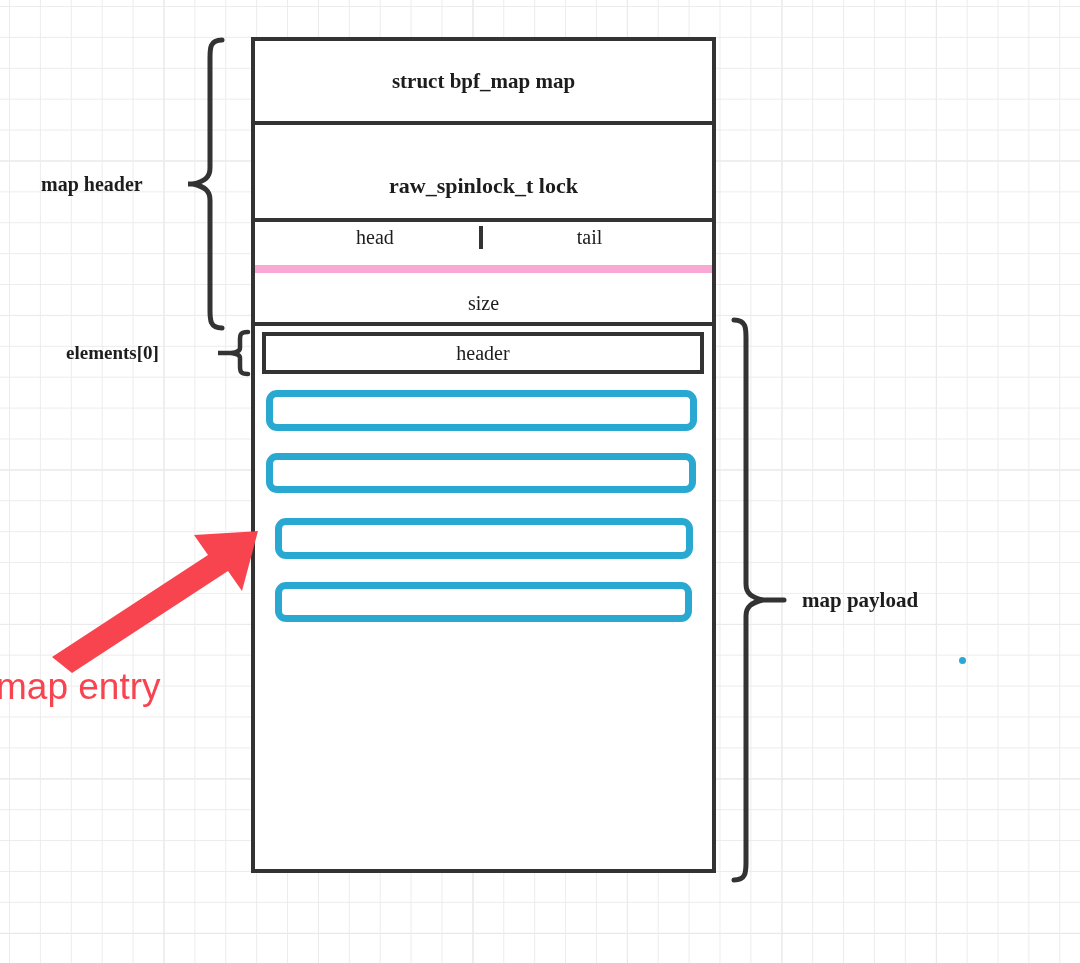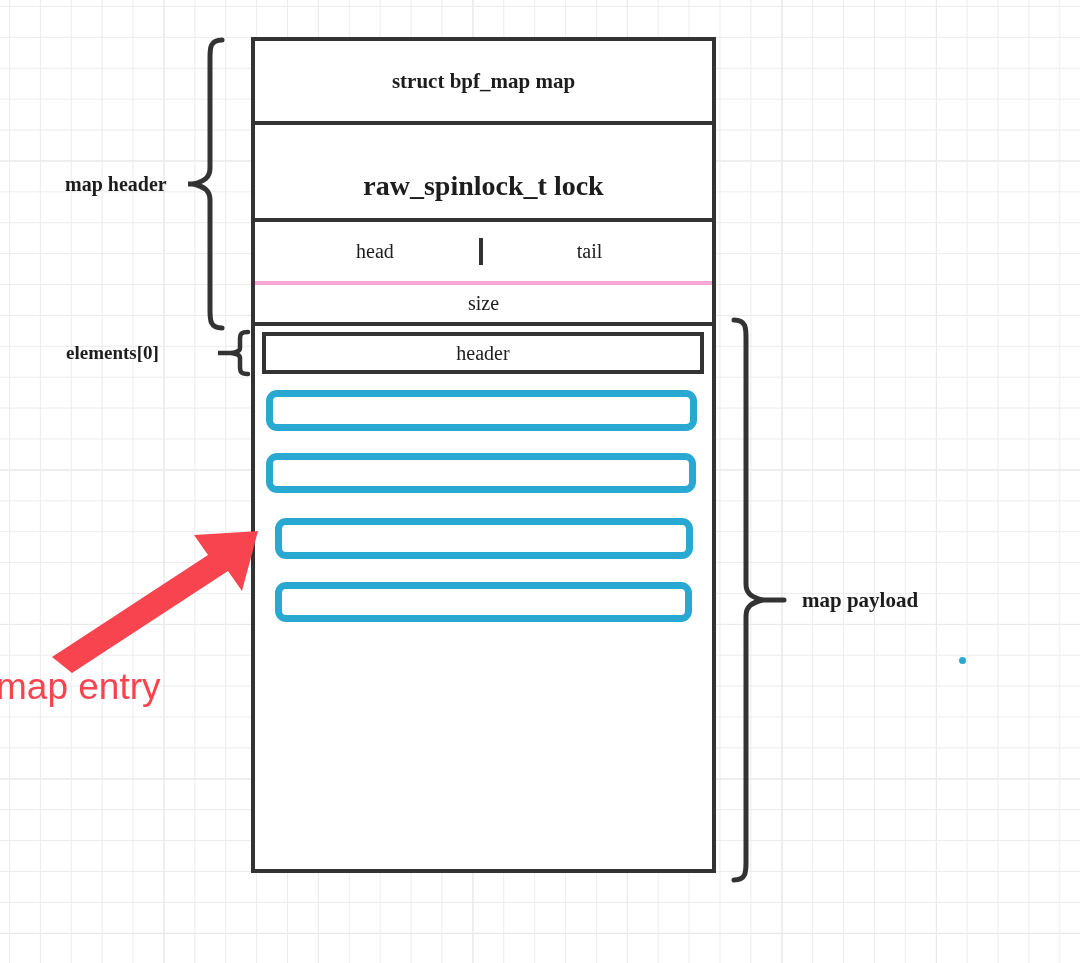--- a/index.html
+++ b/index.html
@@ -54,27 +54,27 @@
     border-bottom: 4px solid #333333;
     font-weight: bold;
     font-size: 21px;
     color: #1d1d1d;
   }
   .row-lock {
     top: 112px;
     height: 69px;
     border-bottom: 4px solid #333333;
     font-weight: bold;
-    font-size: 28px;
+    font-size: 22px;
     color: #1d1d1d;
   }
   .row-headtail {
-    top: 181px;
+    top: 169px;
     height: 63px;
-    border-bottom: 4px solid #f9a8d4;
+    border-bottom: 8px solid #f9a8d4;
     display: flex;
     padding: 16px;
   }
   .cell-head {
     width: 212px;
     height: 100%;
     border-right: 4px solid #333333;
     box-sizing: border-box;
     display: flex;
     align-items: center;
@@ -133,21 +133,21 @@
   }
 
   
   .label-serif {
     position: absolute;
     font-family: "Liberation Serif", "DejaVu Serif", serif;
     font-weight: bold;
     color: #1d1d1d;
     white-space: nowrap;
   }
-  #label-map-header { left: 41px; top: 173px; font-size: 20px; margin-left: 24px; }
+  #label-map-header { left: 41px; top: 173px; font-size: 20px; }
   #label-elements0 { left: 66px; top: 342px; font-size: 19px; }
   #label-map-payload { left: 795px; top: 588px; font-size: 21px; margin-left: 7px; }
 
   
   #red-arrow {
     position: absolute;
     left: 30px;
     top: 505px;
     pointer-events: none;
   }

